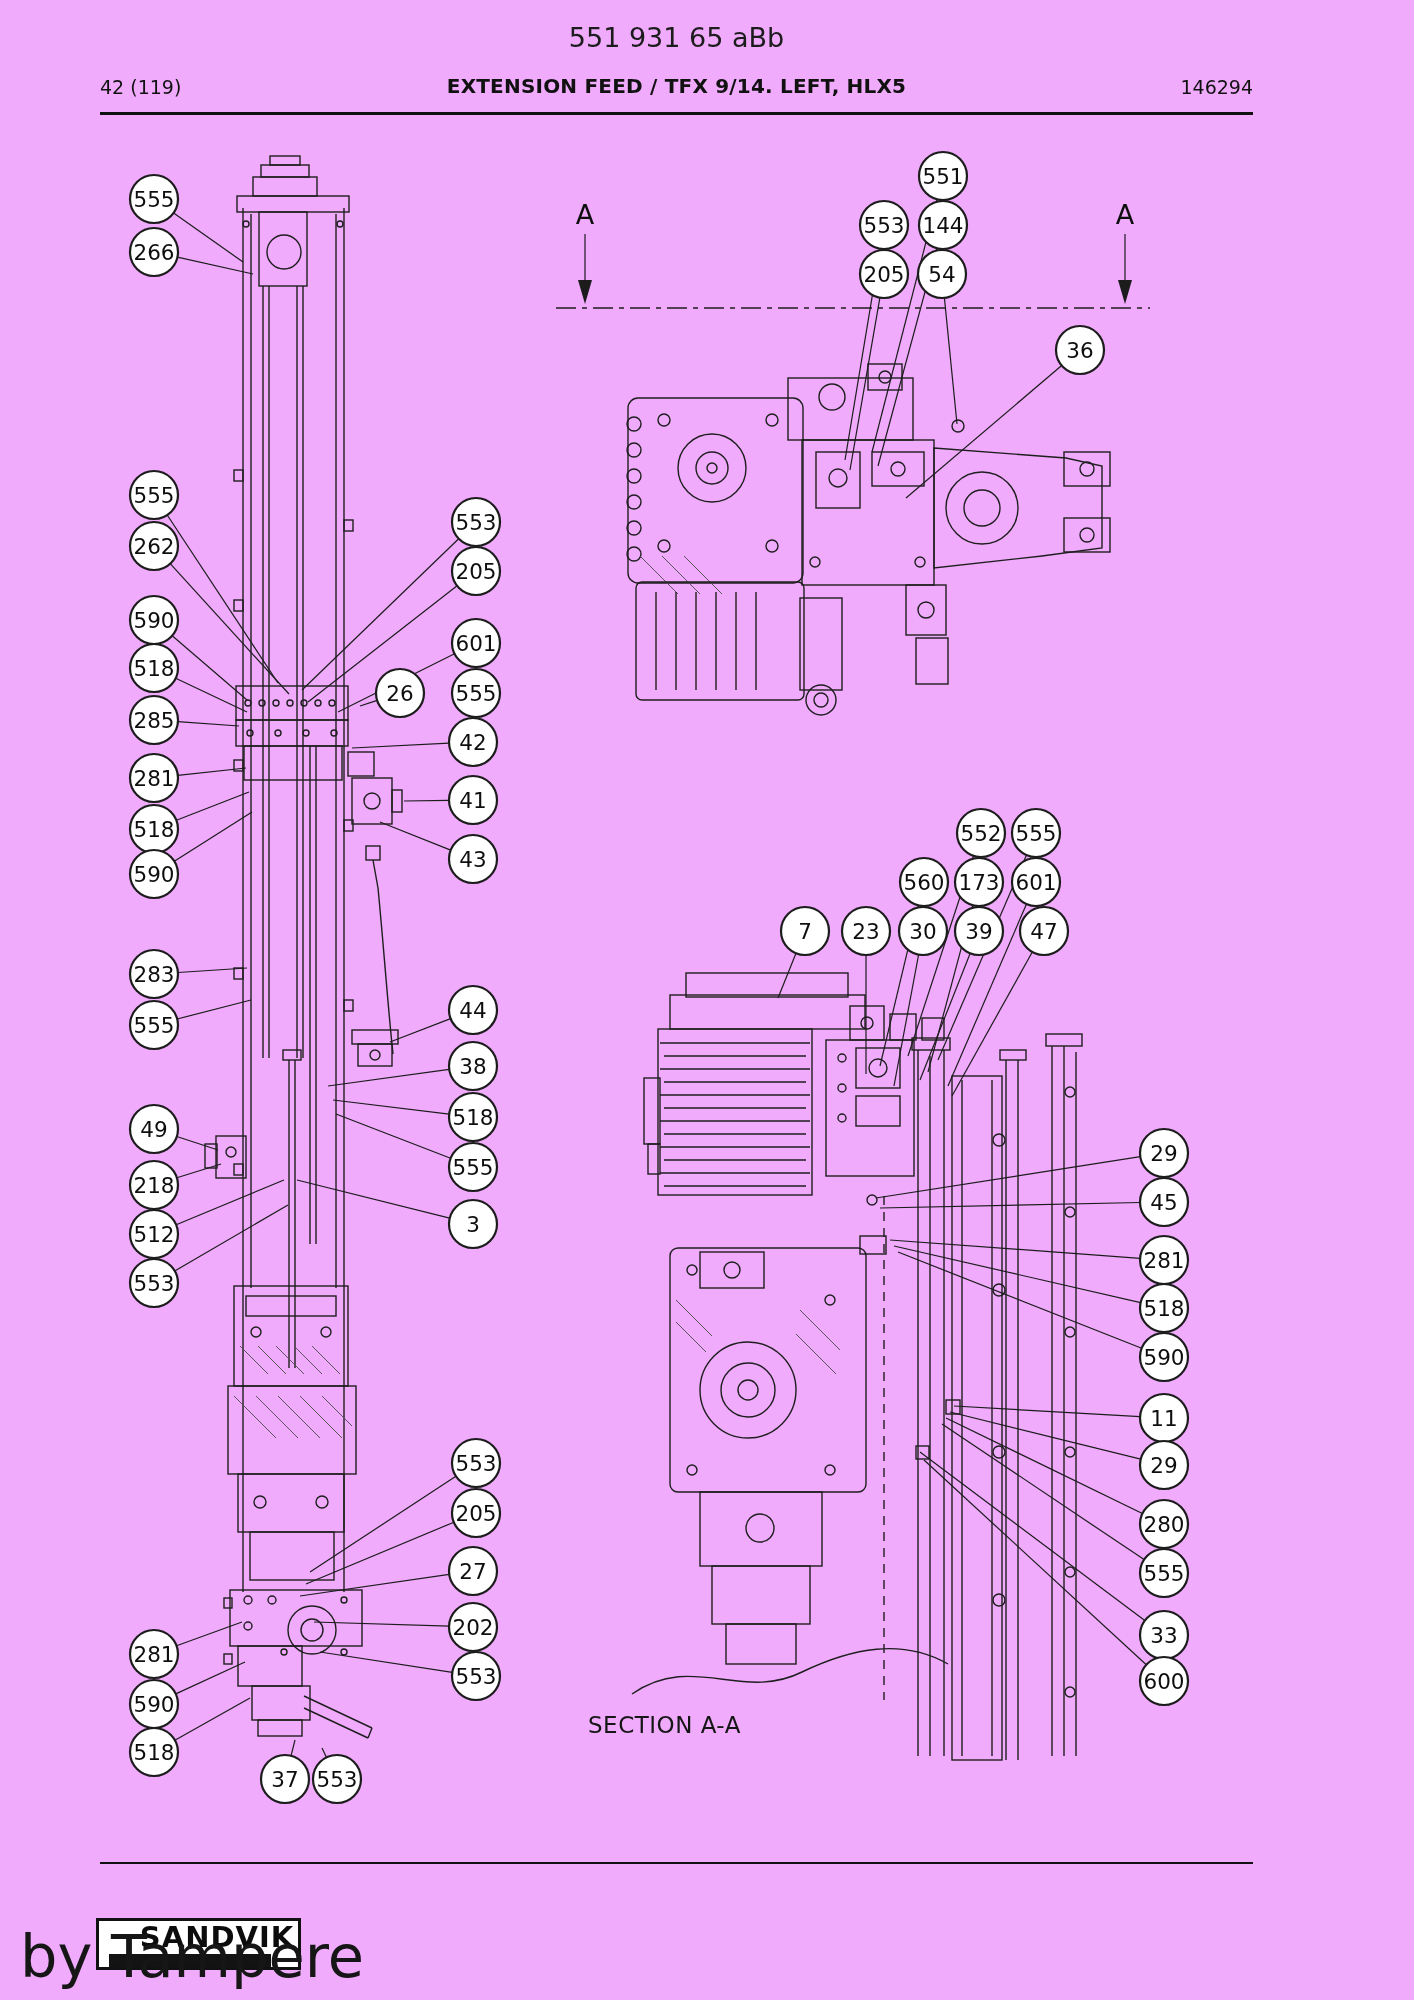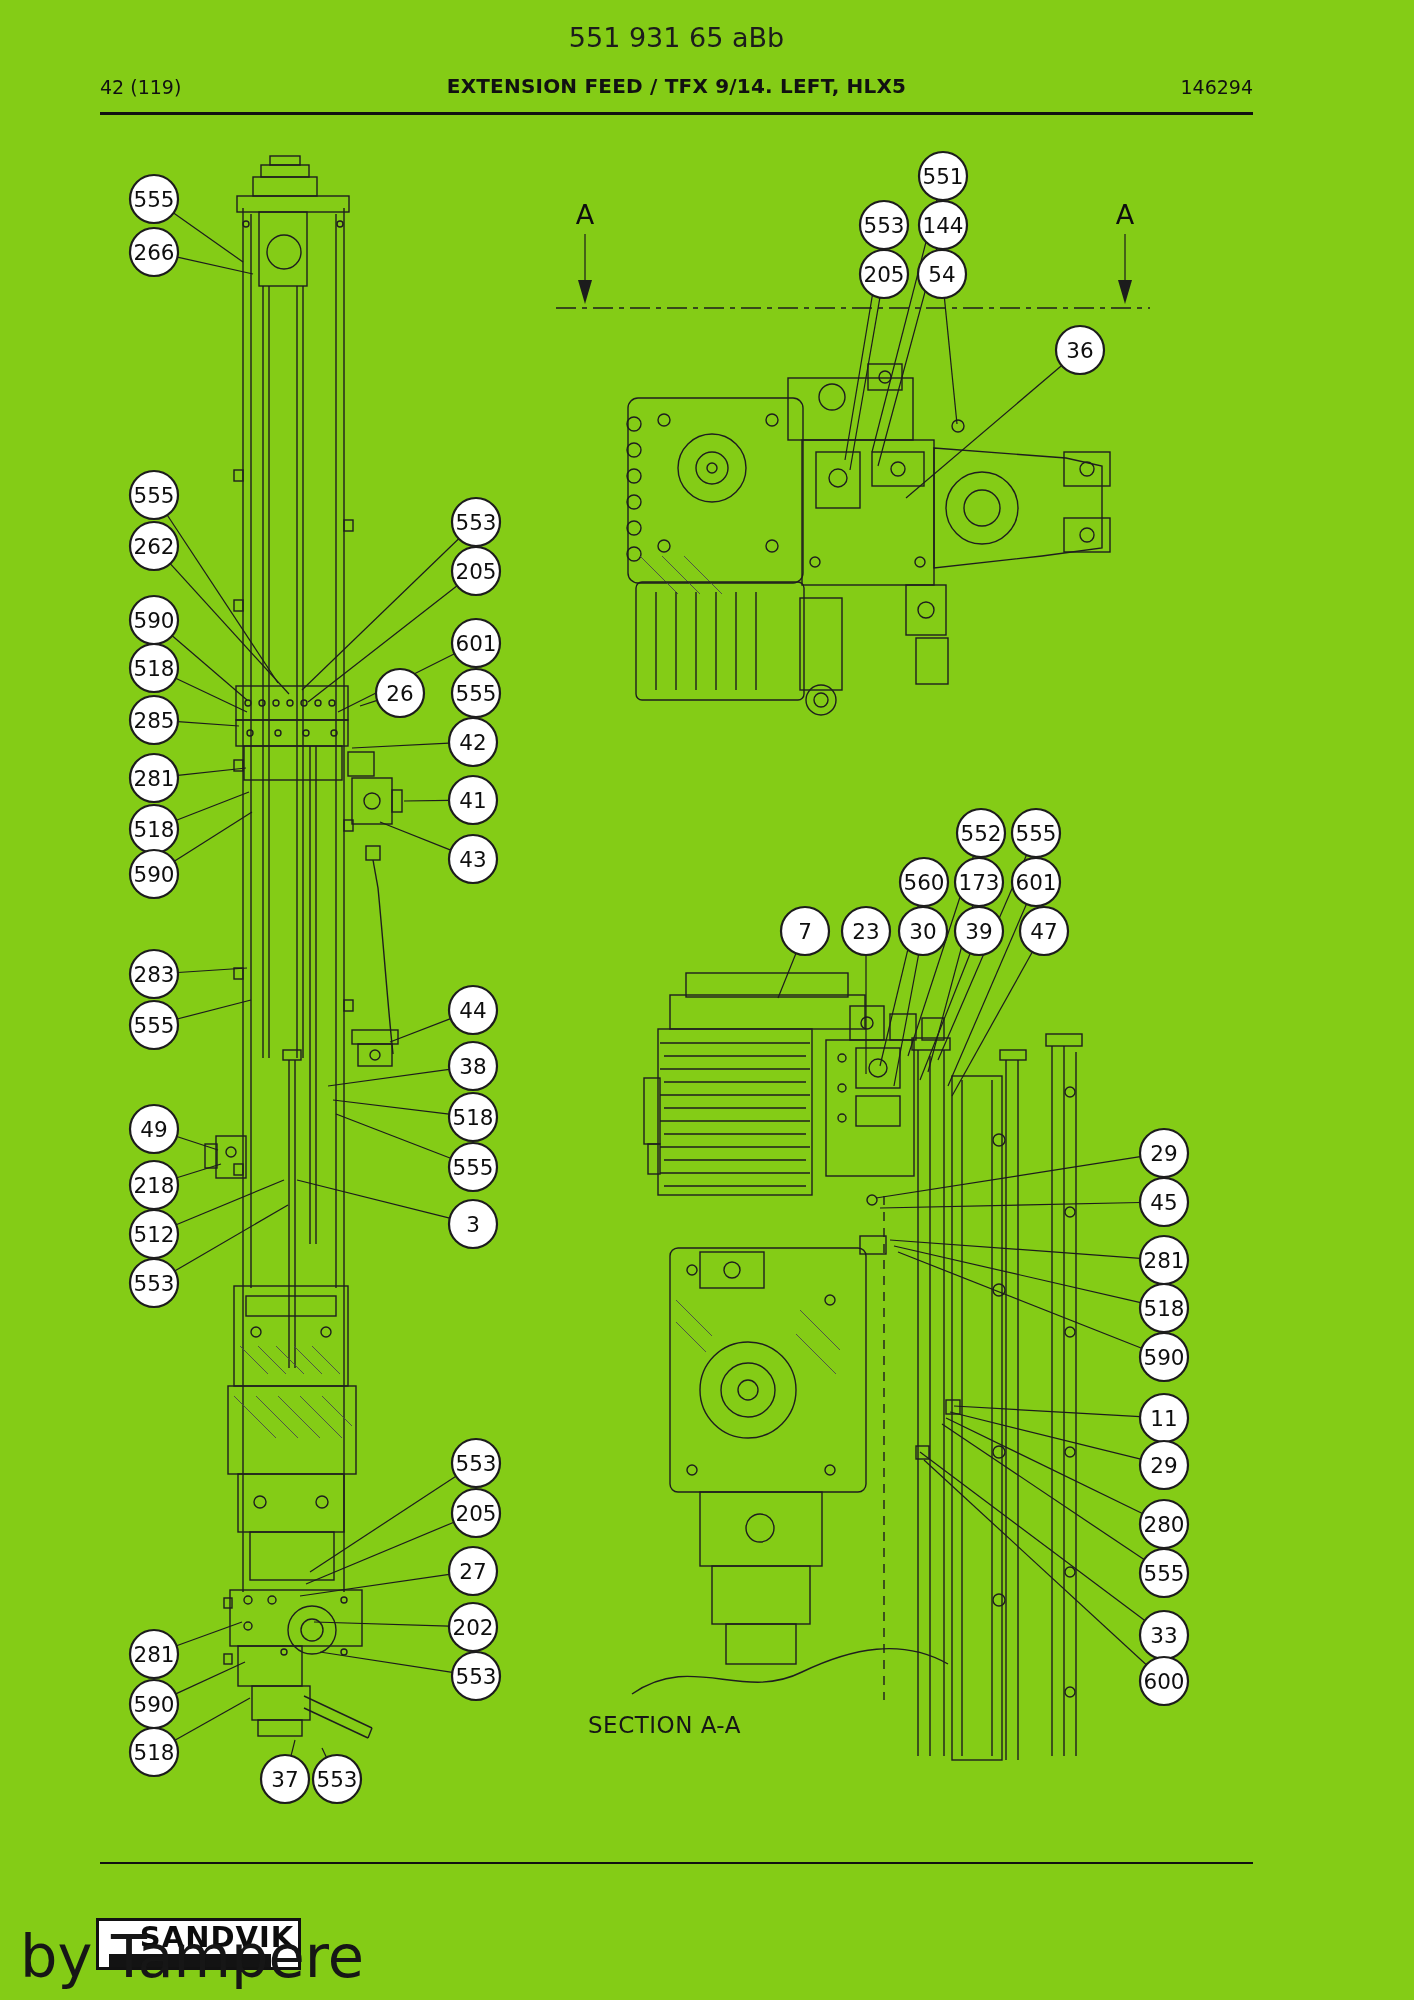--- a/index.html
+++ b/index.html
@@ -1,18 +1,18 @@
 <!DOCTYPE html>
 <html><head>
 <meta charset="utf-8">
 <style>
   * { margin: 0; padding: 0; box-sizing: border-box; }
   html, body { background: #ffffff; }
   .page {
-    position: relative; width: 1414px; height: 2000px; background: #84cc16;
+    position: relative; width: 1414px; height: 2000px; background: #f0abfc;
     font-family: "DejaVu Sans", "Liberation Sans", sans-serif; color: #111;
     overflow: hidden;
   }
   .abs { position: absolute; }
   .doc-number { left: 100px; top: 22px; width: 1153px; text-align: center; font-size: 27px; color: #1c1c1c; }
   .page-num  { left: 100px; top: 76px; font-size: 19px; }
   .doc-title { left: 100px; top: 74px; width: 1153px; text-align: center; font-size: 20px; font-weight: bold; letter-spacing: .2px; }
   .date-code { left: 1100px; top: 76px; width: 153px; text-align: right; font-size: 19px; }
   .rule { left: 100px; width: 1153px; height: 3px; background: #111; }
   .header-rule { top: 112px; }

